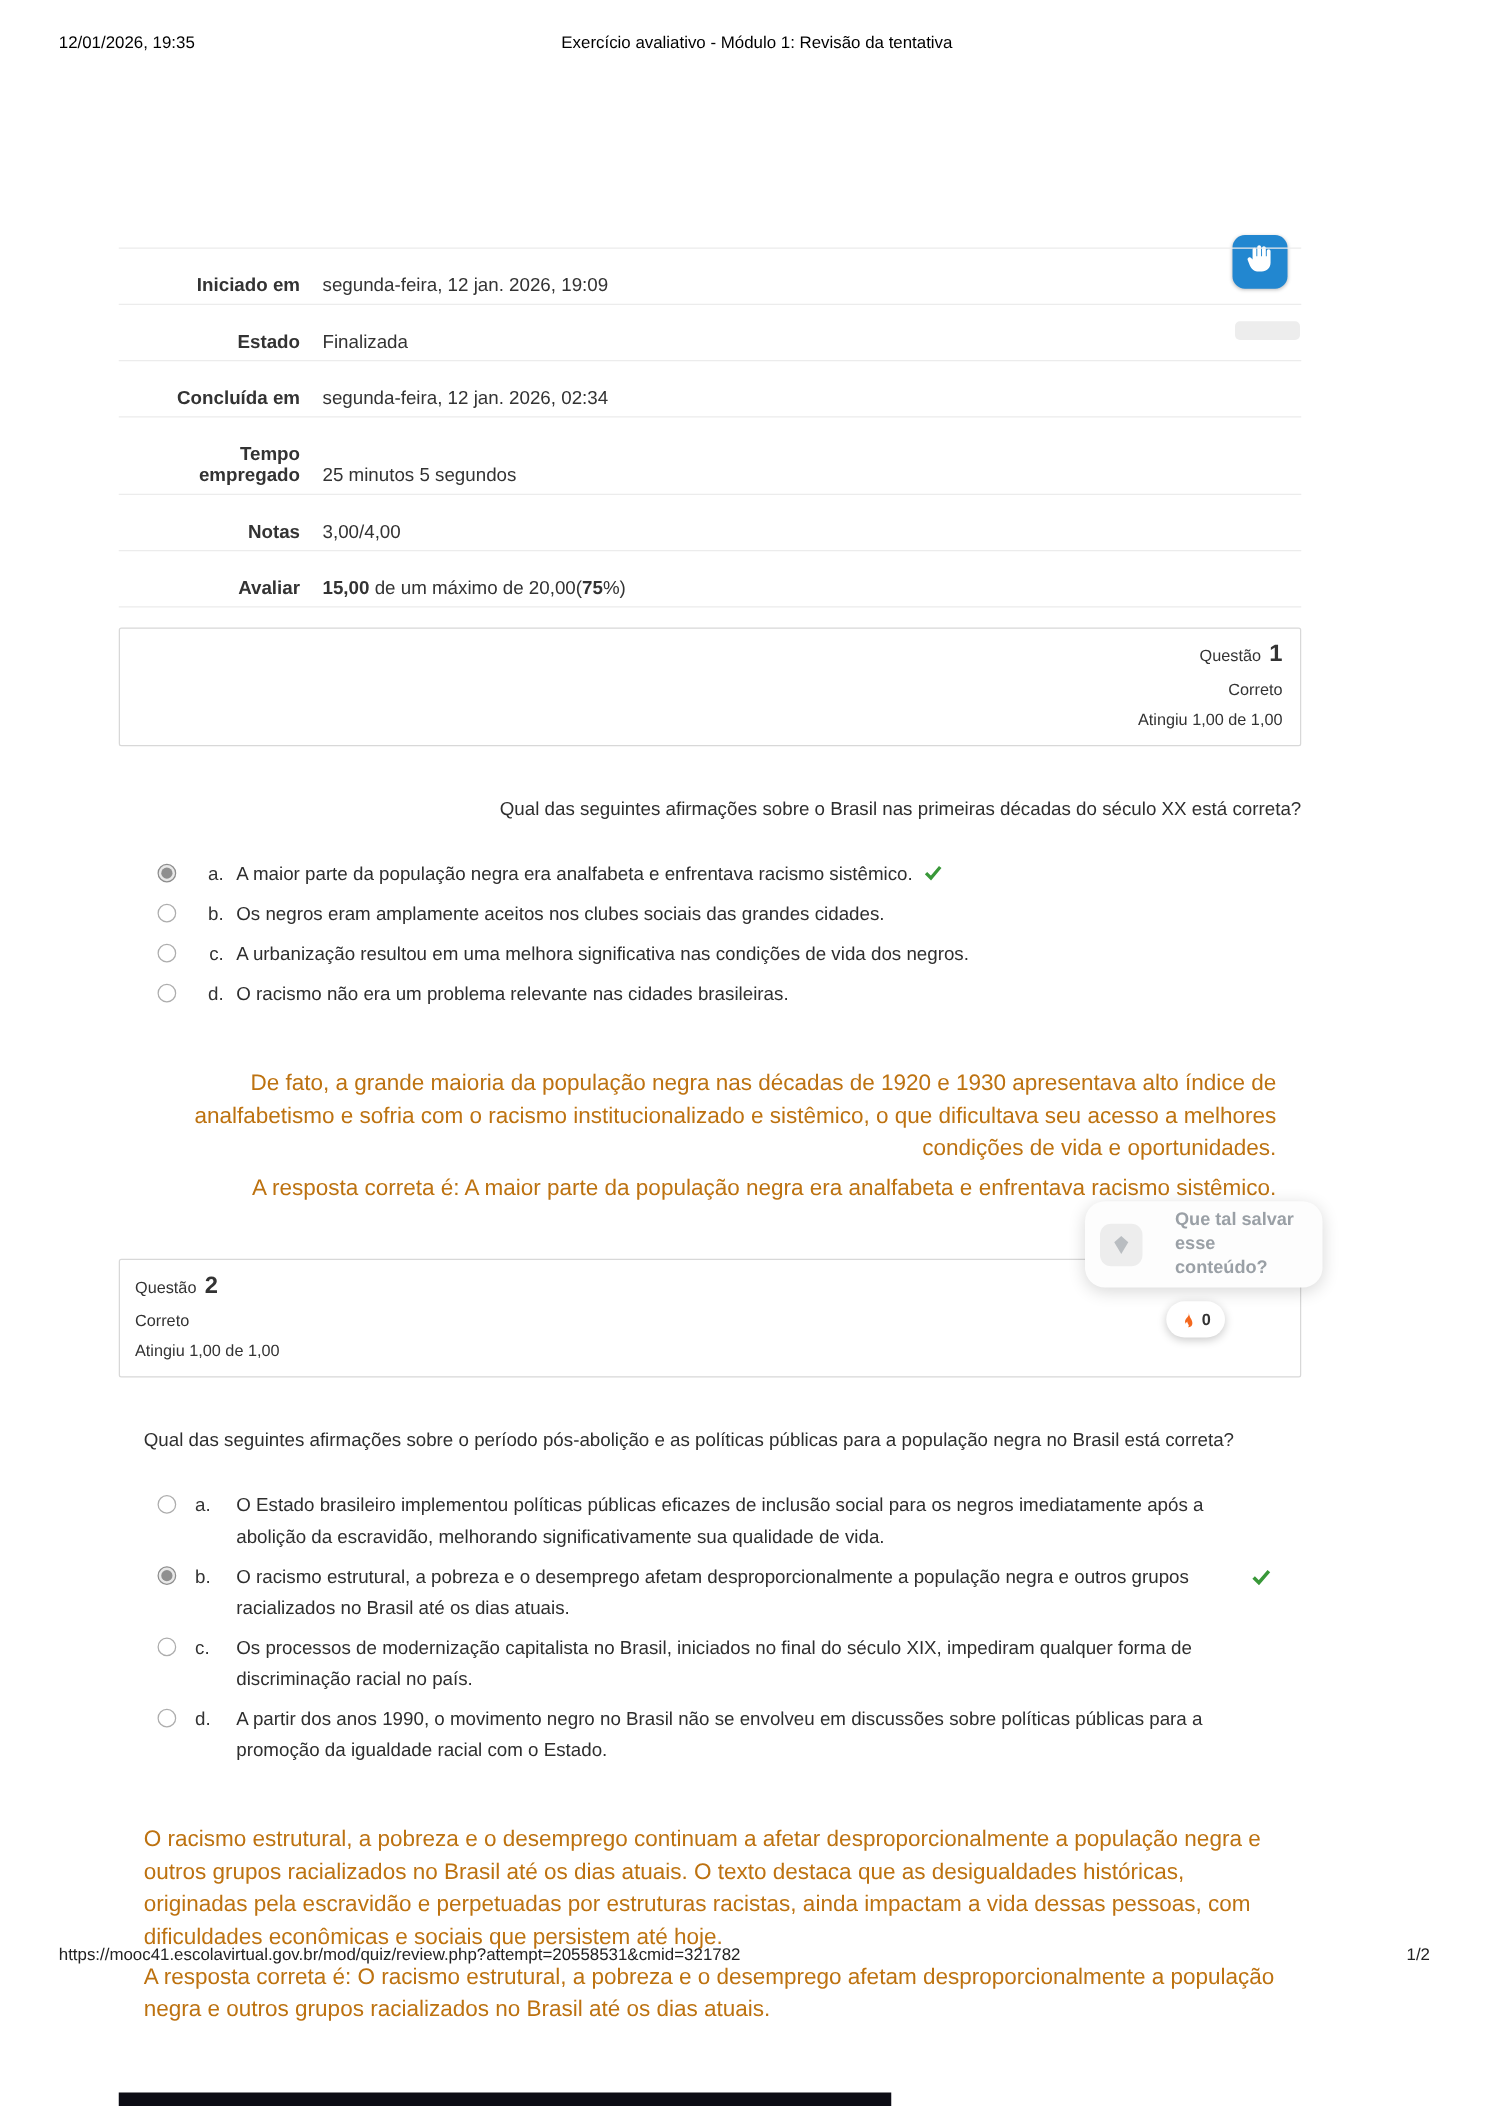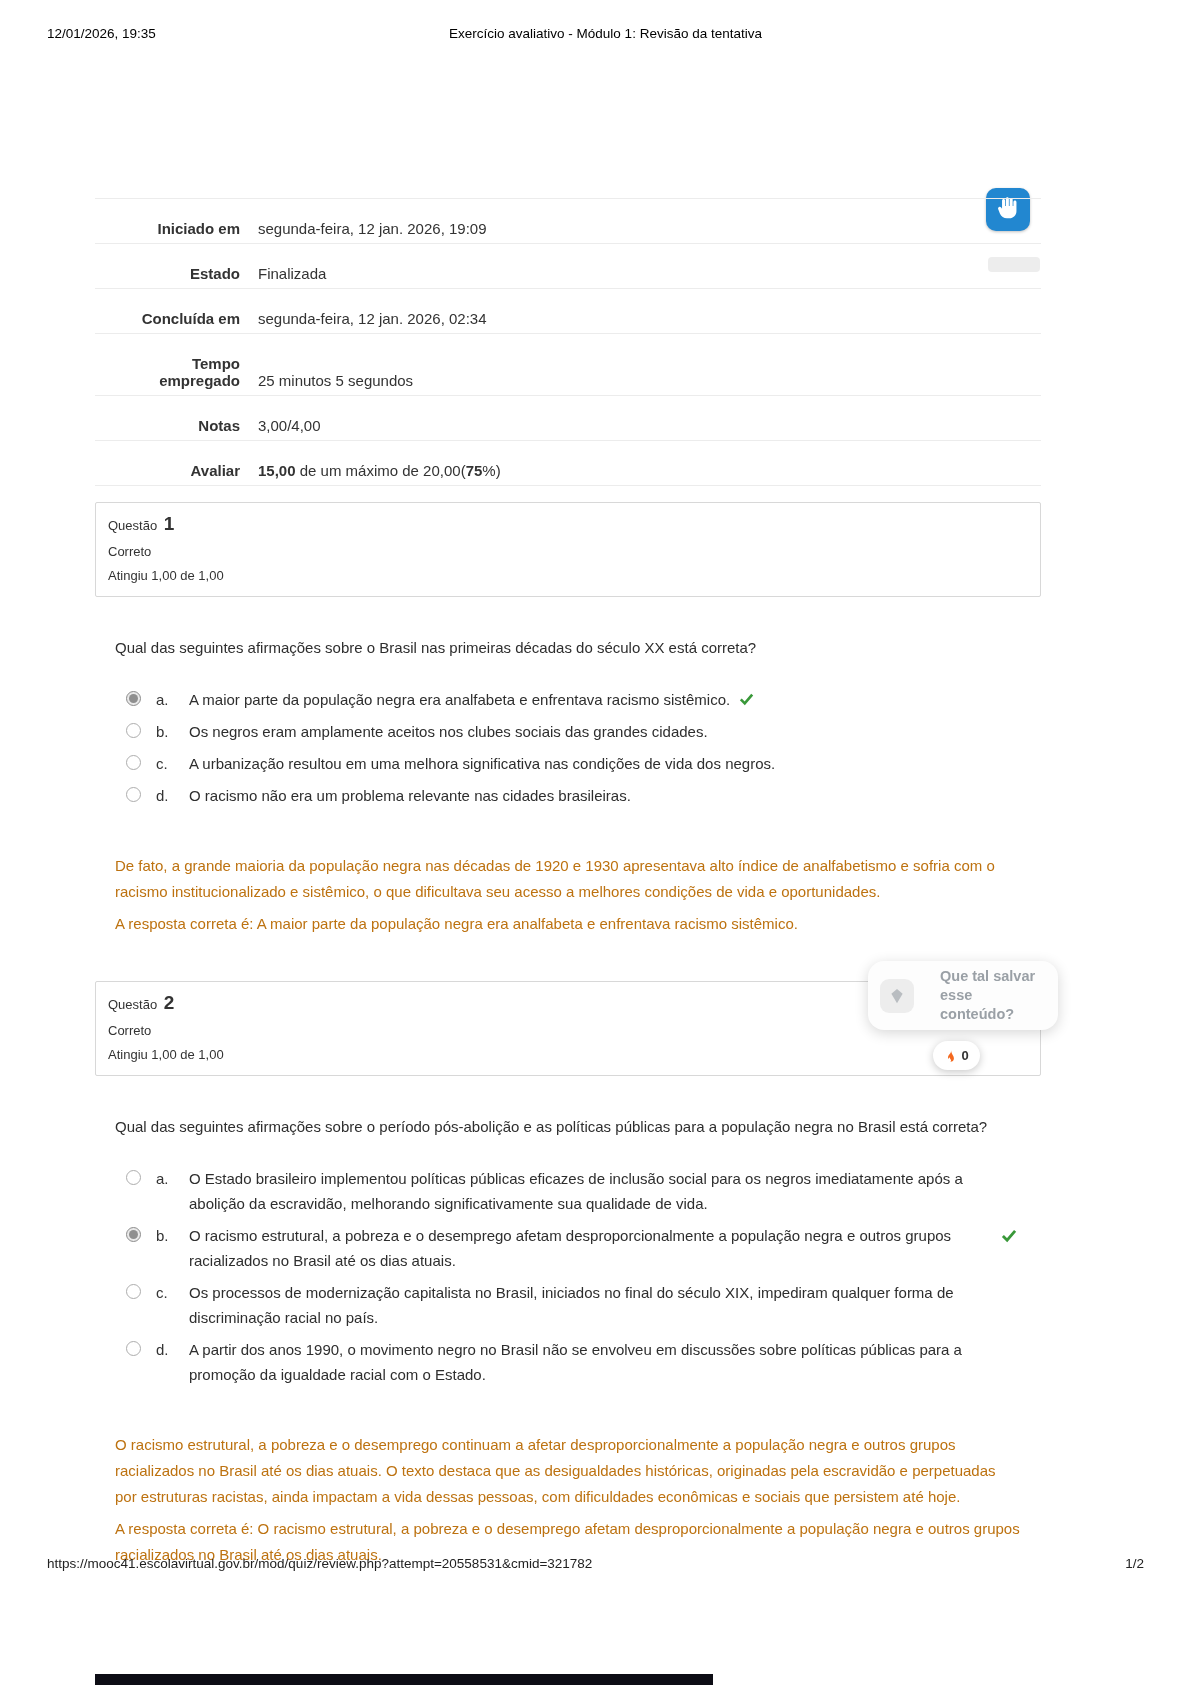--- a/index.html
+++ b/index.html
@@ -59,21 +59,21 @@
   .opt { position:relative; display:flex; align-items:flex-start; padding-left:31px; margin-bottom:7px; font-size:15px; line-height:25px; }
   .radio { flex:none; width:15px; height:15px; border:1px solid #adadad; border-radius:50%; background:#fff; margin-top:4px; position:relative; }
   .radio.selected { border-color:#8d8d8d; background:#e9e9e9; }
   .radio.selected::after { content:""; position:absolute; left:2px; top:2px; width:9px; height:9px; border-radius:50%; background:#8f8f8f; }
   .letter { flex:none; width:23px; margin-left:15px; color:#333; }
   .otext { padding-left:10px; max-width:812px; color:#2e2e2e; }
   .check-inline { display:inline-block; width:15px; height:14px; margin-left:9px; vertical-align:-1px; }
   .check-right { position:absolute; right:24px; top:5px; width:16px; height:15px; }
 
   
-  .feedback { margin:45px 0 0 20px; width:906px; color:#bd7210; font-size:15px; }
+  .feedback { margin:45px 0 0 20px; width:906px; color:#bd7210; font-size:18px; }
   .feedback p { line-height:26px; margin-bottom:6px; }
 
   
   .save-widget {
     position:absolute; left:868px; top:961px; width:190px; height:69px;
     background:#fdfdfd; border-radius:16px; box-shadow:0 3px 14px rgba(0,0,0,.16);
     display:flex; align-items:center; padding:0 12px; gap:26px; z-index:5; cursor:pointer;
   }
   .sw-icon { flex:none; width:34px; height:34px; border-radius:9px; background:#ededed; display:flex; align-items:center; justify-content:center; }
   .sw-icon svg { width:18px; height:18px; }
@@ -131,21 +131,21 @@
       <div class="svalue">3,00/4,00</div>
     </div>
     <div class="srow">
       <div class="slabel">Avaliar</div>
       <div class="svalue">
         <b>15,00</b><span> de um máximo de 20,00(</span><b>75</b><span>%)</span>
       </div>
     </div>
   </div>
 
-  <section class="question" style="margin-top:16px;">
+  <section class="question" style="margin-top:16px;text-align:right;">
     <div class="qinfo">
       <div class="qno">
         <span>Questão</span>
         <b>1</b>
       </div>
       <div class="qstate">Correto</div>
       <div class="qgrade">Atingiu 1,00 de 1,00</div>
     </div>
 
     <p class="qtext">Qual das seguintes afirmações sobre o Brasil nas primeiras décadas do século XX está correta?</p>

